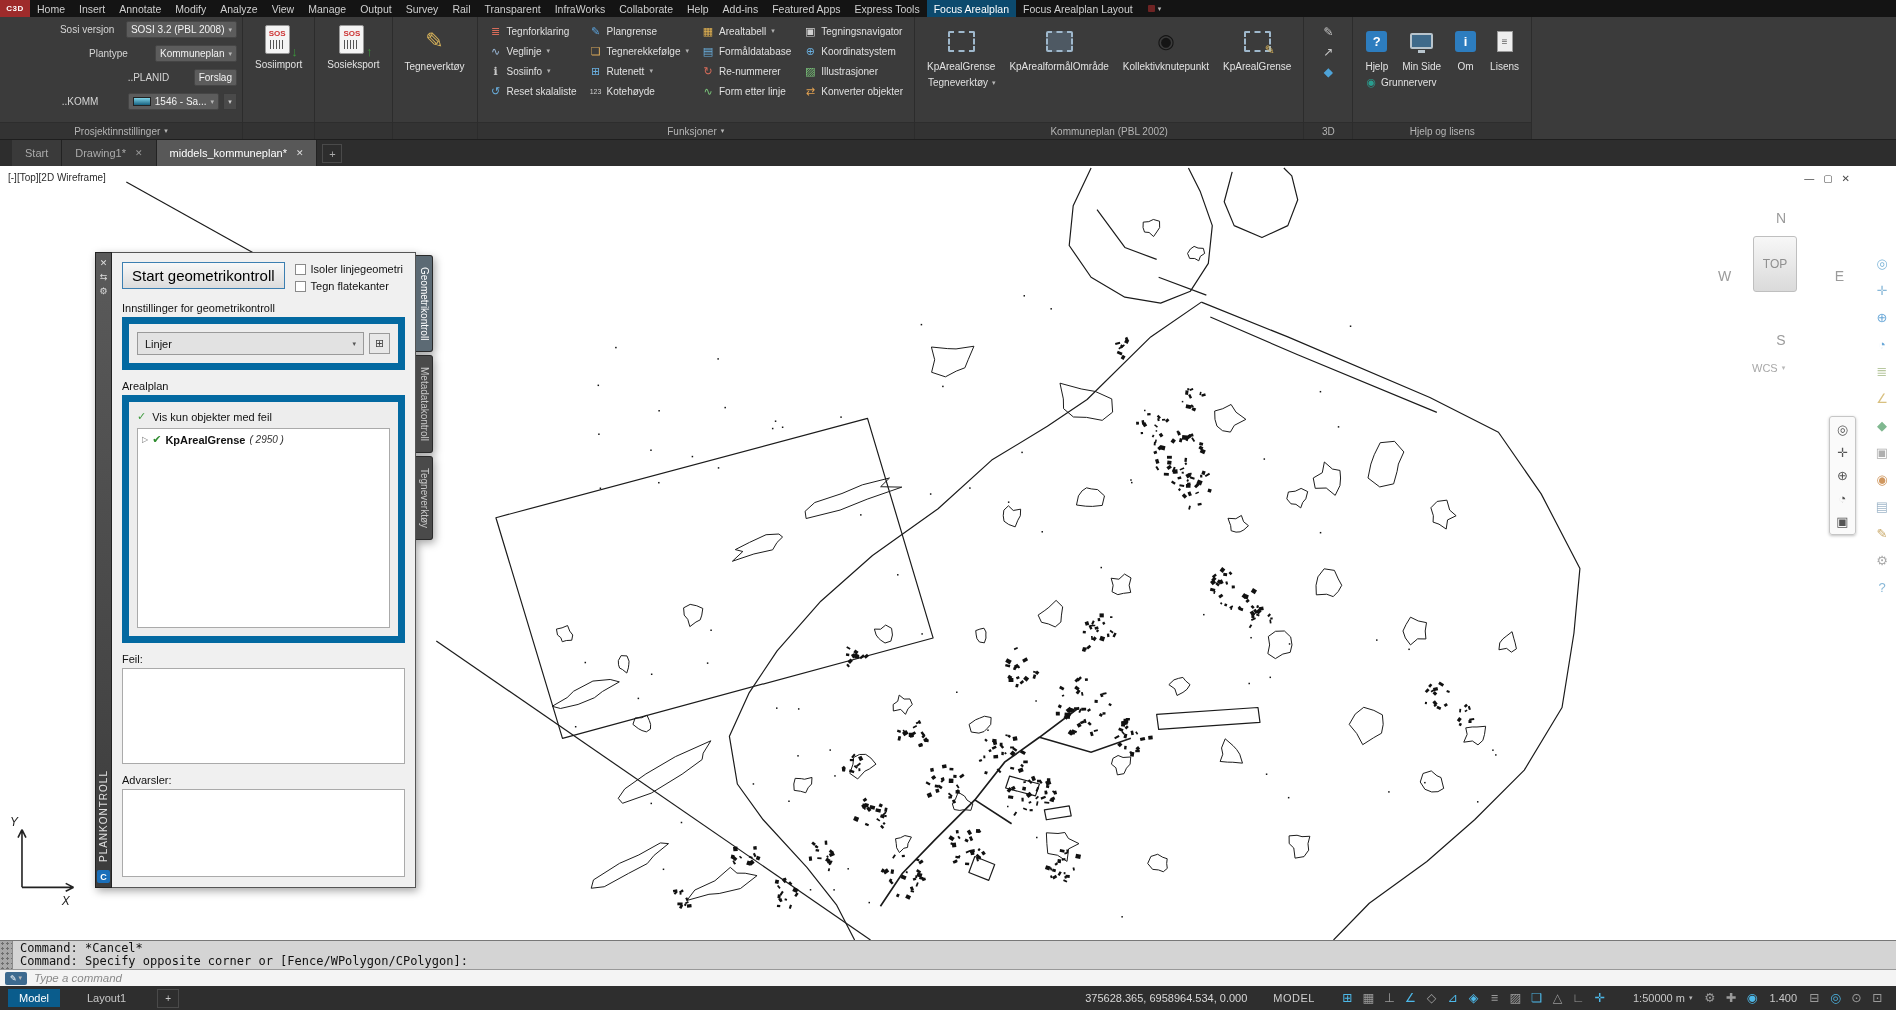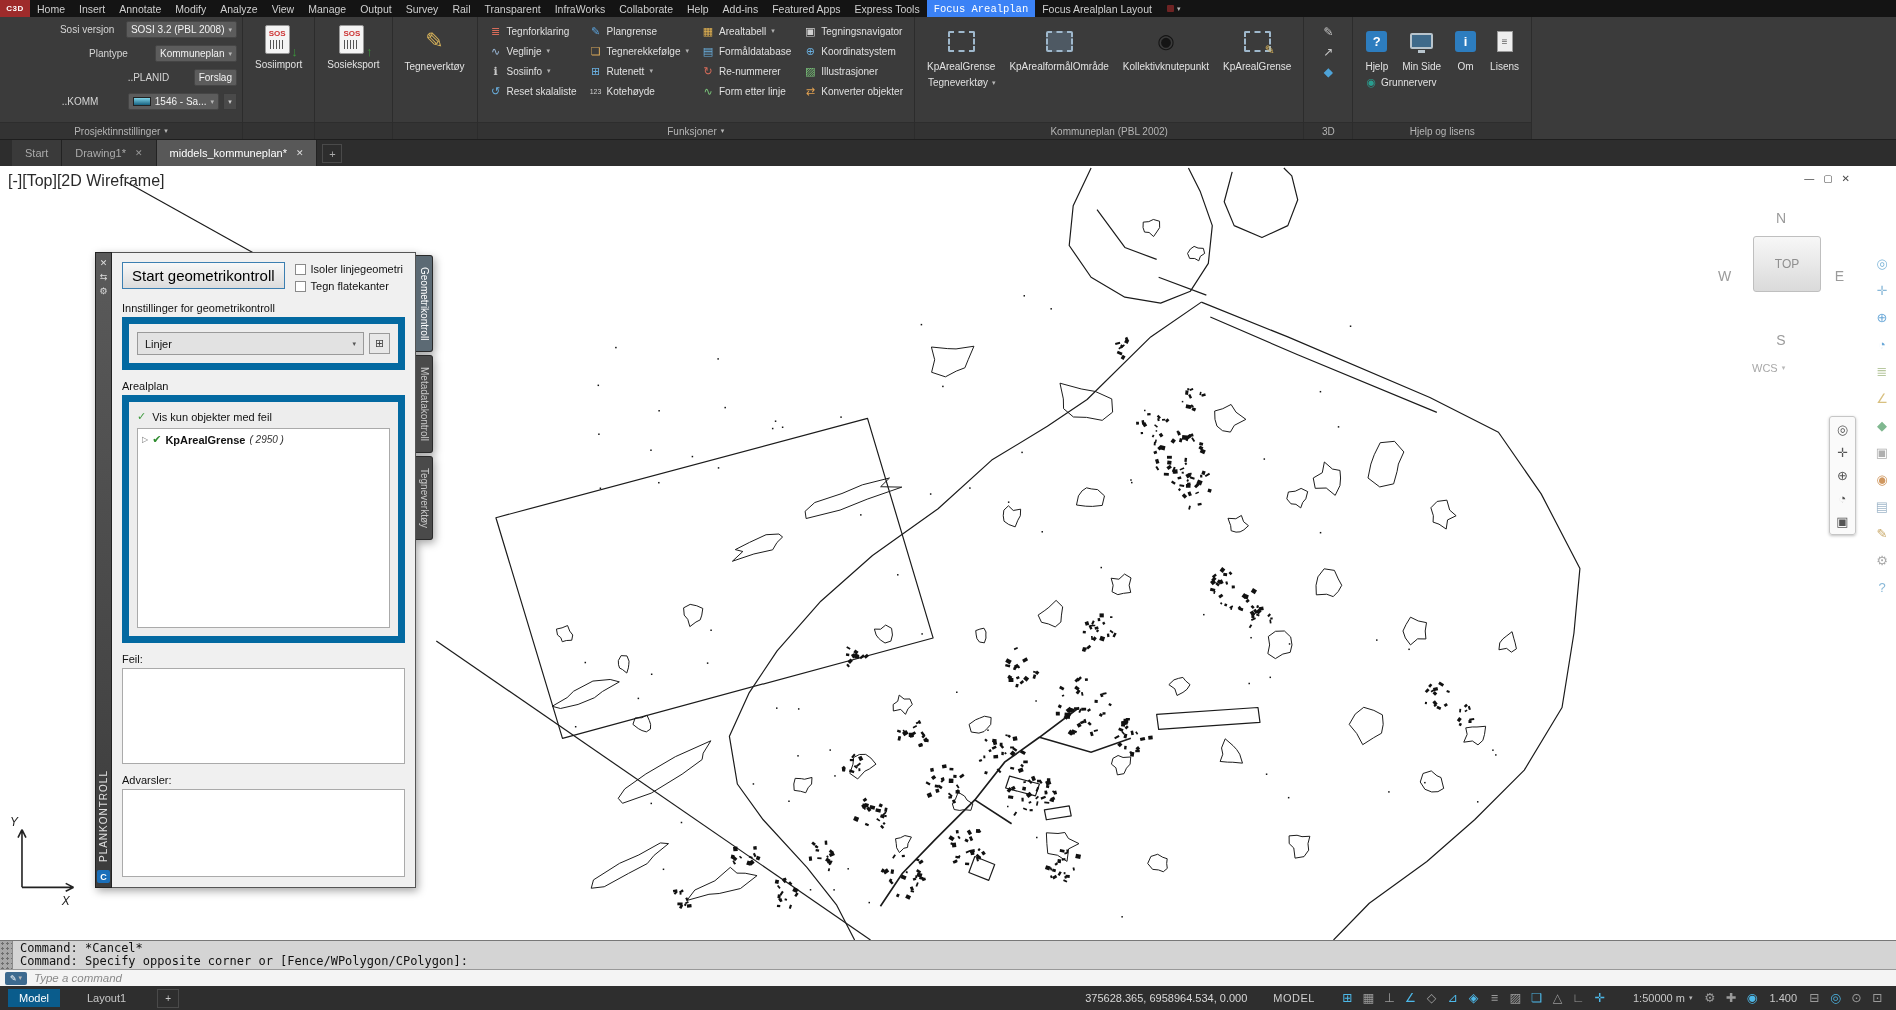--- a/index.html
+++ b/index.html
@@ -6,21 +6,21 @@
 html,body{width:1896px;height:1010px;overflow:hidden;}
 body{font-family:"Liberation Sans","DejaVu Sans",sans-serif;background:#333;color:#ddd;font-size:11px;cursor:default;}
 #app{width:1896px;height:1010px;display:flex;flex-direction:column;}
 .dd{font-size:7px;color:#b8b8b8;}
 
 
 .menubar{flex:0 0 17px;background:#141414;display:flex;align-items:stretch;font-size:10.5px;color:#cfcfcf;}
 .logo{width:30px;background:#9e2b2b;color:#fff;font-weight:bold;font-size:8px;display:flex;align-items:center;justify-content:center;letter-spacing:.5px;}
 .menu-items{display:flex;}
 .menu-item{padding:0 7px;display:flex;align-items:center;white-space:nowrap;}
-.menu-item.active{background:#3b82f6;color:#fff;font-family:Liberation Mono, monospace;}
+.menu-item.active{background:#0c4a6e;color:#fff;}
 .menu-overflow{display:flex;align-items:center;gap:3px;padding:0 8px;}
 .mo-dot{width:7px;height:7px;background:#6e2323;border-radius:1px;}
 
 
 .ribbon{flex:0 0 123px;background:#3b3b3b;display:flex;border-bottom:1px solid #1e1e1e;}
 .rpanel{display:flex;flex-direction:column;border-right:1px solid #2c2c2c;}
 .rpanel-body{flex:1;display:flex;padding:4px 5px 0;}
 .rpanel-label{height:17px;background:#333;color:#b5b5b5;font-size:10px;display:flex;align-items:center;justify-content:center;gap:4px;border-top:1px solid #2d2d2d;padding:0 8px;white-space:nowrap;}
 .rfill{flex:1;background:#3b3b3b;}
 
@@ -69,29 +69,29 @@
 .filetabs-inner{display:flex;align-items:flex-end;height:100%;}
 .ftab{height:26px;display:flex;align-items:center;gap:9px;padding:0 13px;background:#3a3a3a;color:#ababab;font-size:11px;border-right:1px solid #222;}
 .ftab.active{background:#585858;color:#fff;}
 .ftab .close{font-size:9px;color:#999;}
 .ftab.active .close{color:#ddd;}
 .newtab{width:20px;height:19px;margin:0 0 3px 5px;display:flex;align-items:center;justify-content:center;color:#aaa;border:1px solid #4a4a4a;font-size:11px;}
 
 
 .canvas{position:relative;flex:1;background:#fff;overflow:hidden;}
 #map-svg{position:absolute;inset:0;width:100%;height:100%;}
-.vp-label{position:absolute;left:8px;top:6px;font-size:16px;color:#2a2a2a;z-index:2;}
+.vp-label{position:absolute;left:8px;top:6px;font-size:10px;color:#2a2a2a;z-index:2;}
 .win-controls{position:absolute;right:46px;top:7px;display:flex;gap:9px;color:#4a4a4a;font-size:10px;z-index:2;}
 
 .viewcube{position:absolute;left:1718px;top:44px;width:126px;height:138px;z-index:3;color:#9b9b9b;font-size:14px;}
 .vc-n{position:absolute;top:0;left:0;right:0;text-align:center;}
 .vc-s{position:absolute;bottom:0;left:0;right:0;text-align:center;}
 .vc-w{position:absolute;left:0;top:58px;}
 .vc-e{position:absolute;right:0;top:58px;}
-.vc-face{position:absolute;left:35px;top:26px;width:68px;height:56px;background:linear-gradient(180deg,#f7f7f7,#dadada);border:1px solid #bfbfbf;border-radius:3px;display:flex;align-items:center;justify-content:center;font-size:12px;color:#8f8f8f;}
+.vc-face{position:absolute;left:35px;top:26px;width:44px;height:56px;background:linear-gradient(180deg,#f7f7f7,#dadada);border:1px solid #bfbfbf;border-radius:3px;display:flex;align-items:center;justify-content:center;font-size:12px;color:#8f8f8f;}
 .wcs{position:absolute;left:1752px;top:196px;z-index:3;color:#a8a8a8;font-size:11px;display:flex;gap:4px;align-items:center;}
 
 .right-rail{position:absolute;right:3px;top:88px;display:flex;flex-direction:column;gap:9px;align-items:center;z-index:4;width:22px;}
 .rail-ic{width:18px;height:18px;display:flex;align-items:center;justify-content:center;font-size:13px;}
 .float-navbar{position:absolute;right:40px;top:250px;width:27px;background:rgba(250,250,250,.93);border:1px solid #c6c6c6;border-radius:3px;display:flex;flex-direction:column;align-items:center;padding:5px 0;gap:8px;z-index:4;box-shadow:0 1px 3px rgba(0,0,0,.25);}
 .fn-ic{color:#555;font-size:13px;}
 
 
 .palette{position:absolute;left:95px;top:86px;width:338px;height:636px;display:flex;z-index:5;filter:drop-shadow(2px 3px 4px rgba(0,0,0,.35));}
 .pal-strip{width:17px;background:linear-gradient(180deg,#5a5a5a,#3c3c3c);display:flex;flex-direction:column;align-items:center;padding:3px 0 2px;color:#ddd;border:1px solid #222;flex:0 0 17px;}

